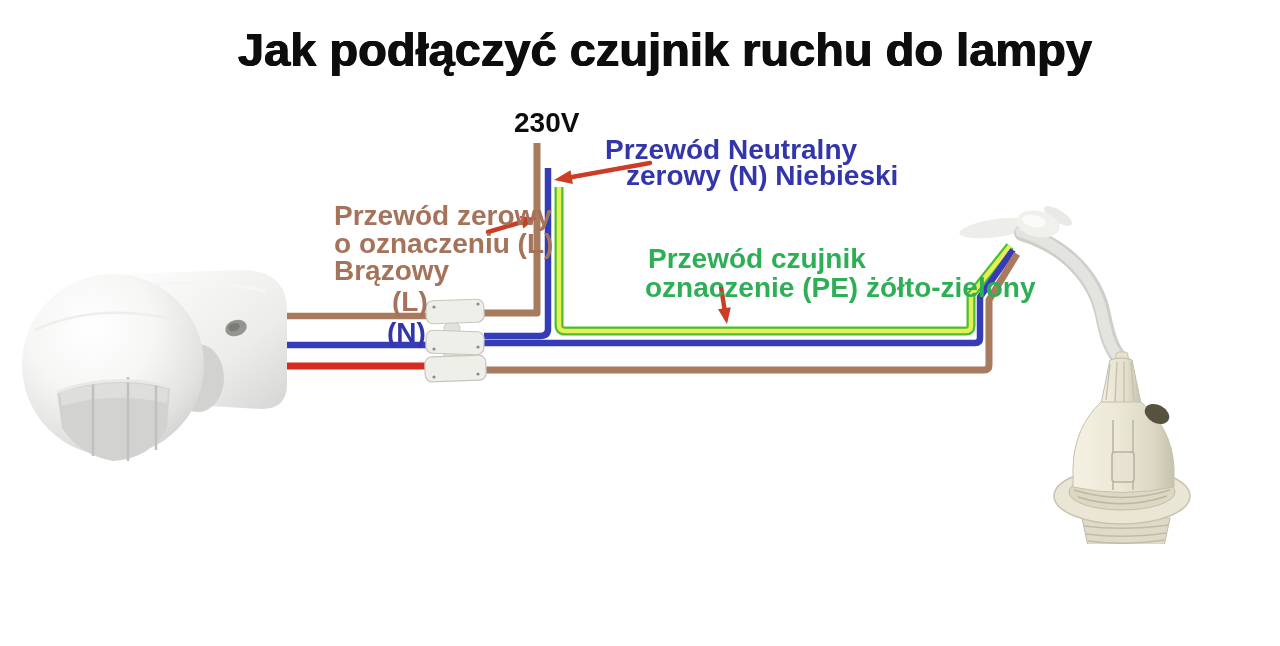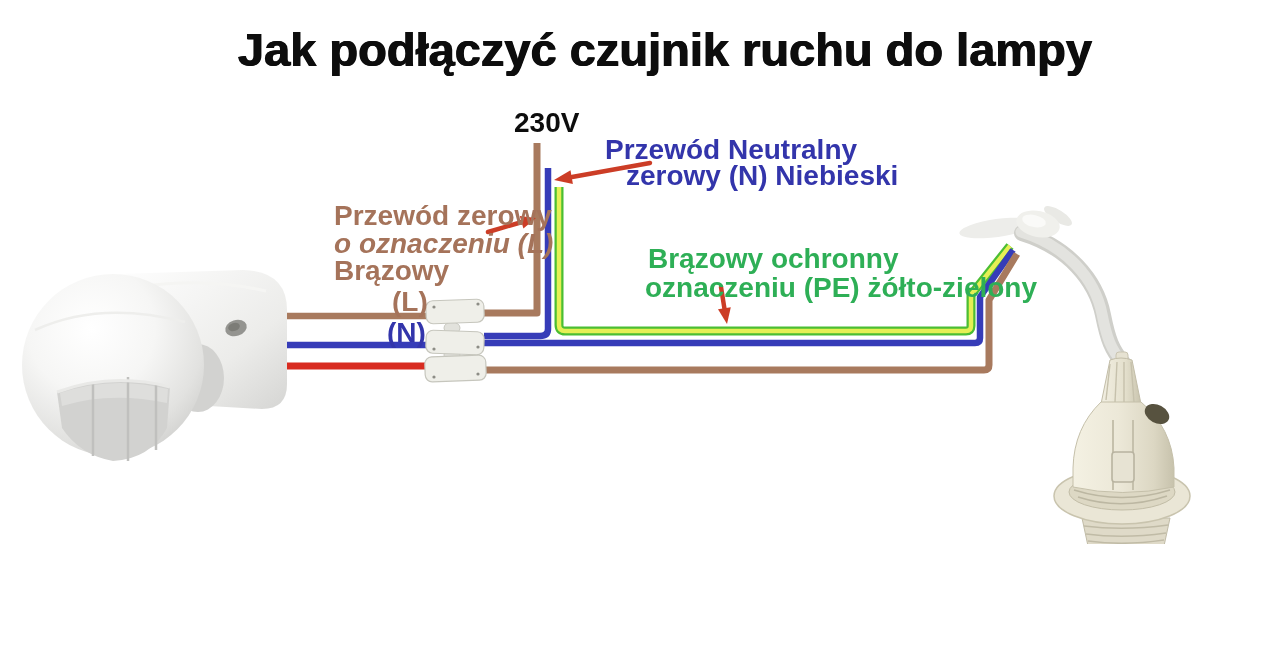--- a/index.html
+++ b/index.html
@@ -6,21 +6,21 @@
   .stage{position:relative;width:1280px;height:544px;background:#ffffff;overflow:hidden;
          font-family:"Liberation Sans",sans-serif;}
   .title{position:absolute;top:22px;left:50px;width:1230px;text-align:center;
          font-size:47px;font-weight:700;color:#0d0d0d;letter-spacing:0;
          text-shadow:0.6px 0 0 currentColor,-0.6px 0 0 currentColor;}
   .lbl{position:absolute;font-weight:700;font-size:28px;line-height:1;white-space:nowrap;}
   .voltage{left:514px;top:109px;color:#0d0d0d;}
   .neutral-1{left:605px;top:136px;color:#3335ab;}
   .neutral-2{left:626px;top:162px;color:#3335ab;}
   .phase-1{left:334px;top:202px;color:#a5735a;}
-  .phase-2{left:334px;top:230px;color:#a5735a;font-style:italic;}
+  .phase-2{left:334px;top:230px;color:#a5735a;}
   .phase-3{left:334px;top:257px;color:#a5735a;}
   .term-l{left:392px;top:288px;color:#a5735a;}
   .term-n{left:387px;top:319px;color:#3335ab;}
   .prot-1{left:648px;top:245px;color:#2eaf56;}
   .prot-2{left:645px;top:274px;color:#2eaf56;}
   svg.gfx{position:absolute;left:0;top:0;}
 </style>
 </head>
 <body>
 
@@ -156,16 +156,16 @@
   <div class="lbl neutral-1" style="color: rgb(51, 53, 171);">Przewód Neutralny</div>
   <div class="lbl neutral-2" style="color: rgb(51, 53, 171);">zerowy (N) Niebieski</div>
 
   <div class="lbl phase-1" style="color: rgb(165, 115, 90);">Przewód zerowy</div>
   <div class="lbl phase-2" style="color: rgb(165, 115, 90);">o oznaczeniu (L)</div>
   <div class="lbl phase-3" style="color: rgb(165, 115, 90);">Brązowy</div>
 
   <div class="lbl term-l" style="color: rgb(165, 115, 90);">(L)</div>
   <div class="lbl term-n" style="color: rgb(51, 53, 171);">(N)</div>
 
-  <div class="lbl prot-1" style="color: rgb(46, 175, 86);">Brązowy ochronny</div>
-  <div class="lbl prot-2" style="color: rgb(46, 175, 86);">oznaczeniu (PE) żółto-zielony</div>
+  <div class="lbl prot-1" style="color: rgb(46, 175, 86);">Przewód czujnik</div>
+  <div class="lbl prot-2" style="color: rgb(46, 175, 86);">oznaczenie (PE) żółto-zielony</div>
 
 </div>
 
 </body></html>

